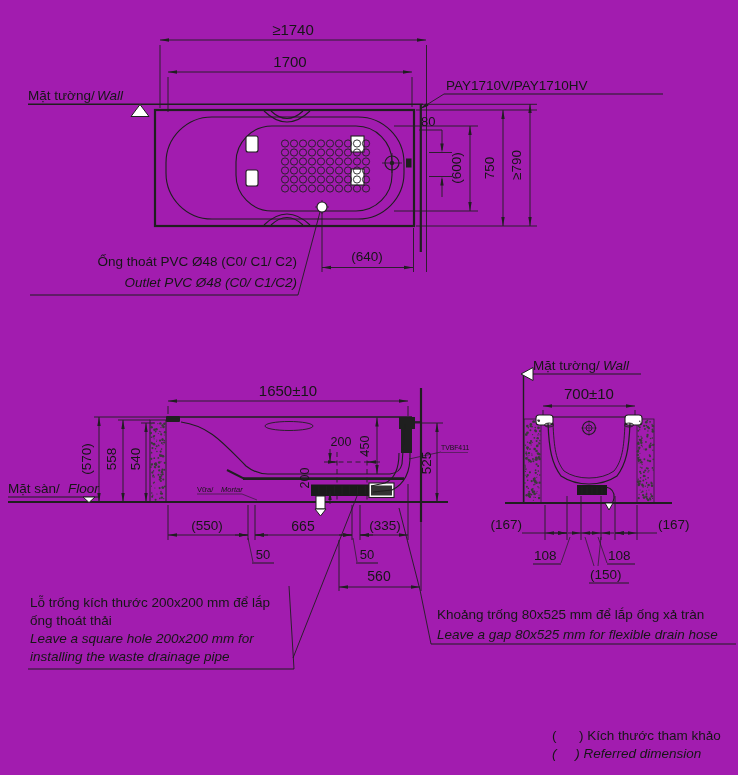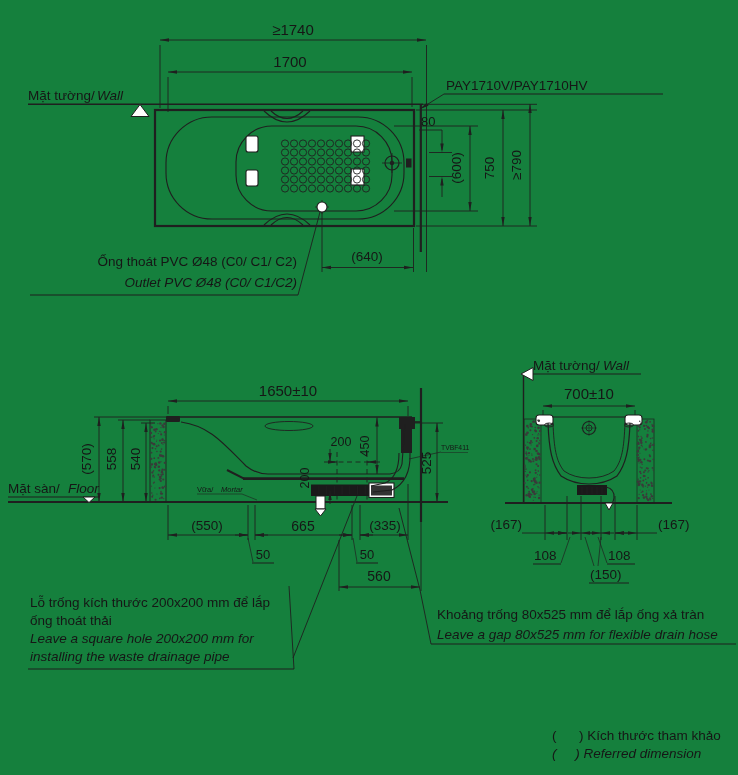--- a/index.html
+++ b/index.html
@@ -1,16 +1,16 @@
 <!DOCTYPE html>
 <html><head>
 <meta charset="utf-8">
 <style>
   html,body{margin:0;padding:0;background:#ffffff;}
-  .page{width:738px;height:775px;position:relative;background:#15803d;overflow:hidden;}
+  .page{width:738px;height:775px;position:relative;background:#a21caf;overflow:hidden;}
   svg{display:block;}
   text{font-family:"Liberation Sans","DejaVu Sans",sans-serif;fill:#161616;}
   .t15{font-size:15px;}
   .t14{font-size:14px;}
   .t13{font-size:13.5px;}
   .t12{font-size:12.5px;}
   .t11{font-size:13px;}
   .t7{font-size:7.5px;}
   .t6{font-size:6.8px;}
   .it{font-style:italic;}

